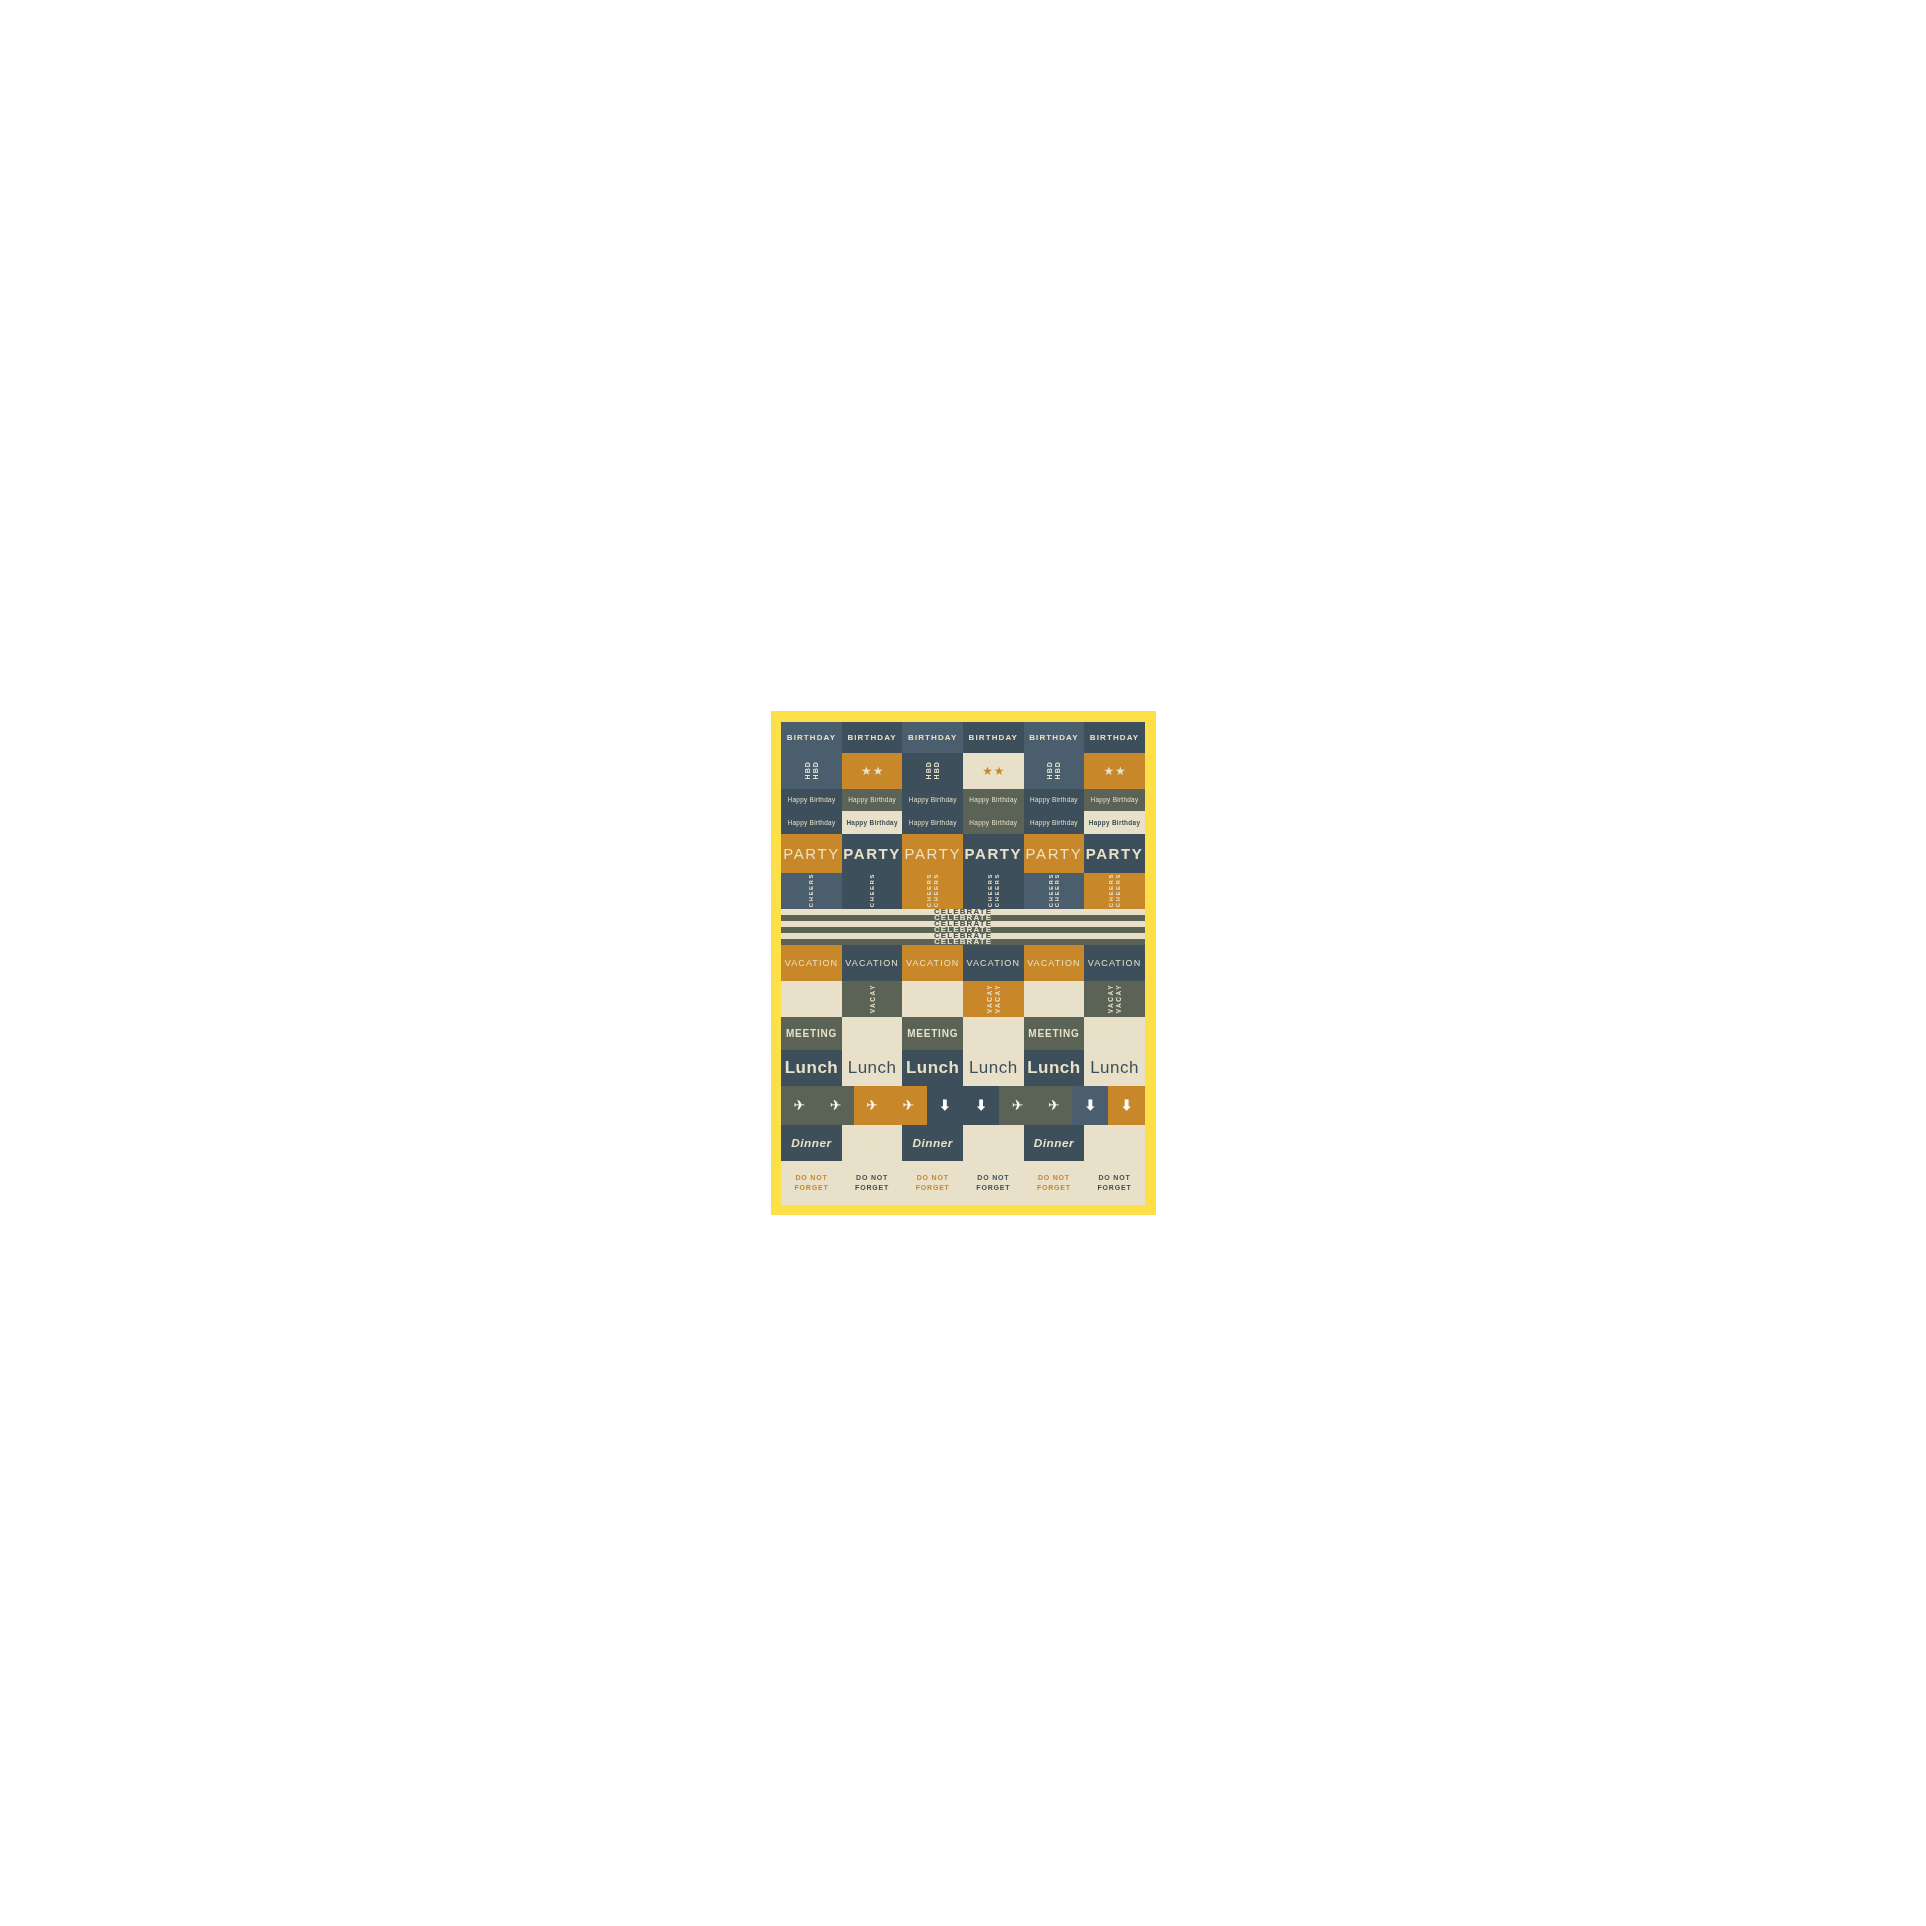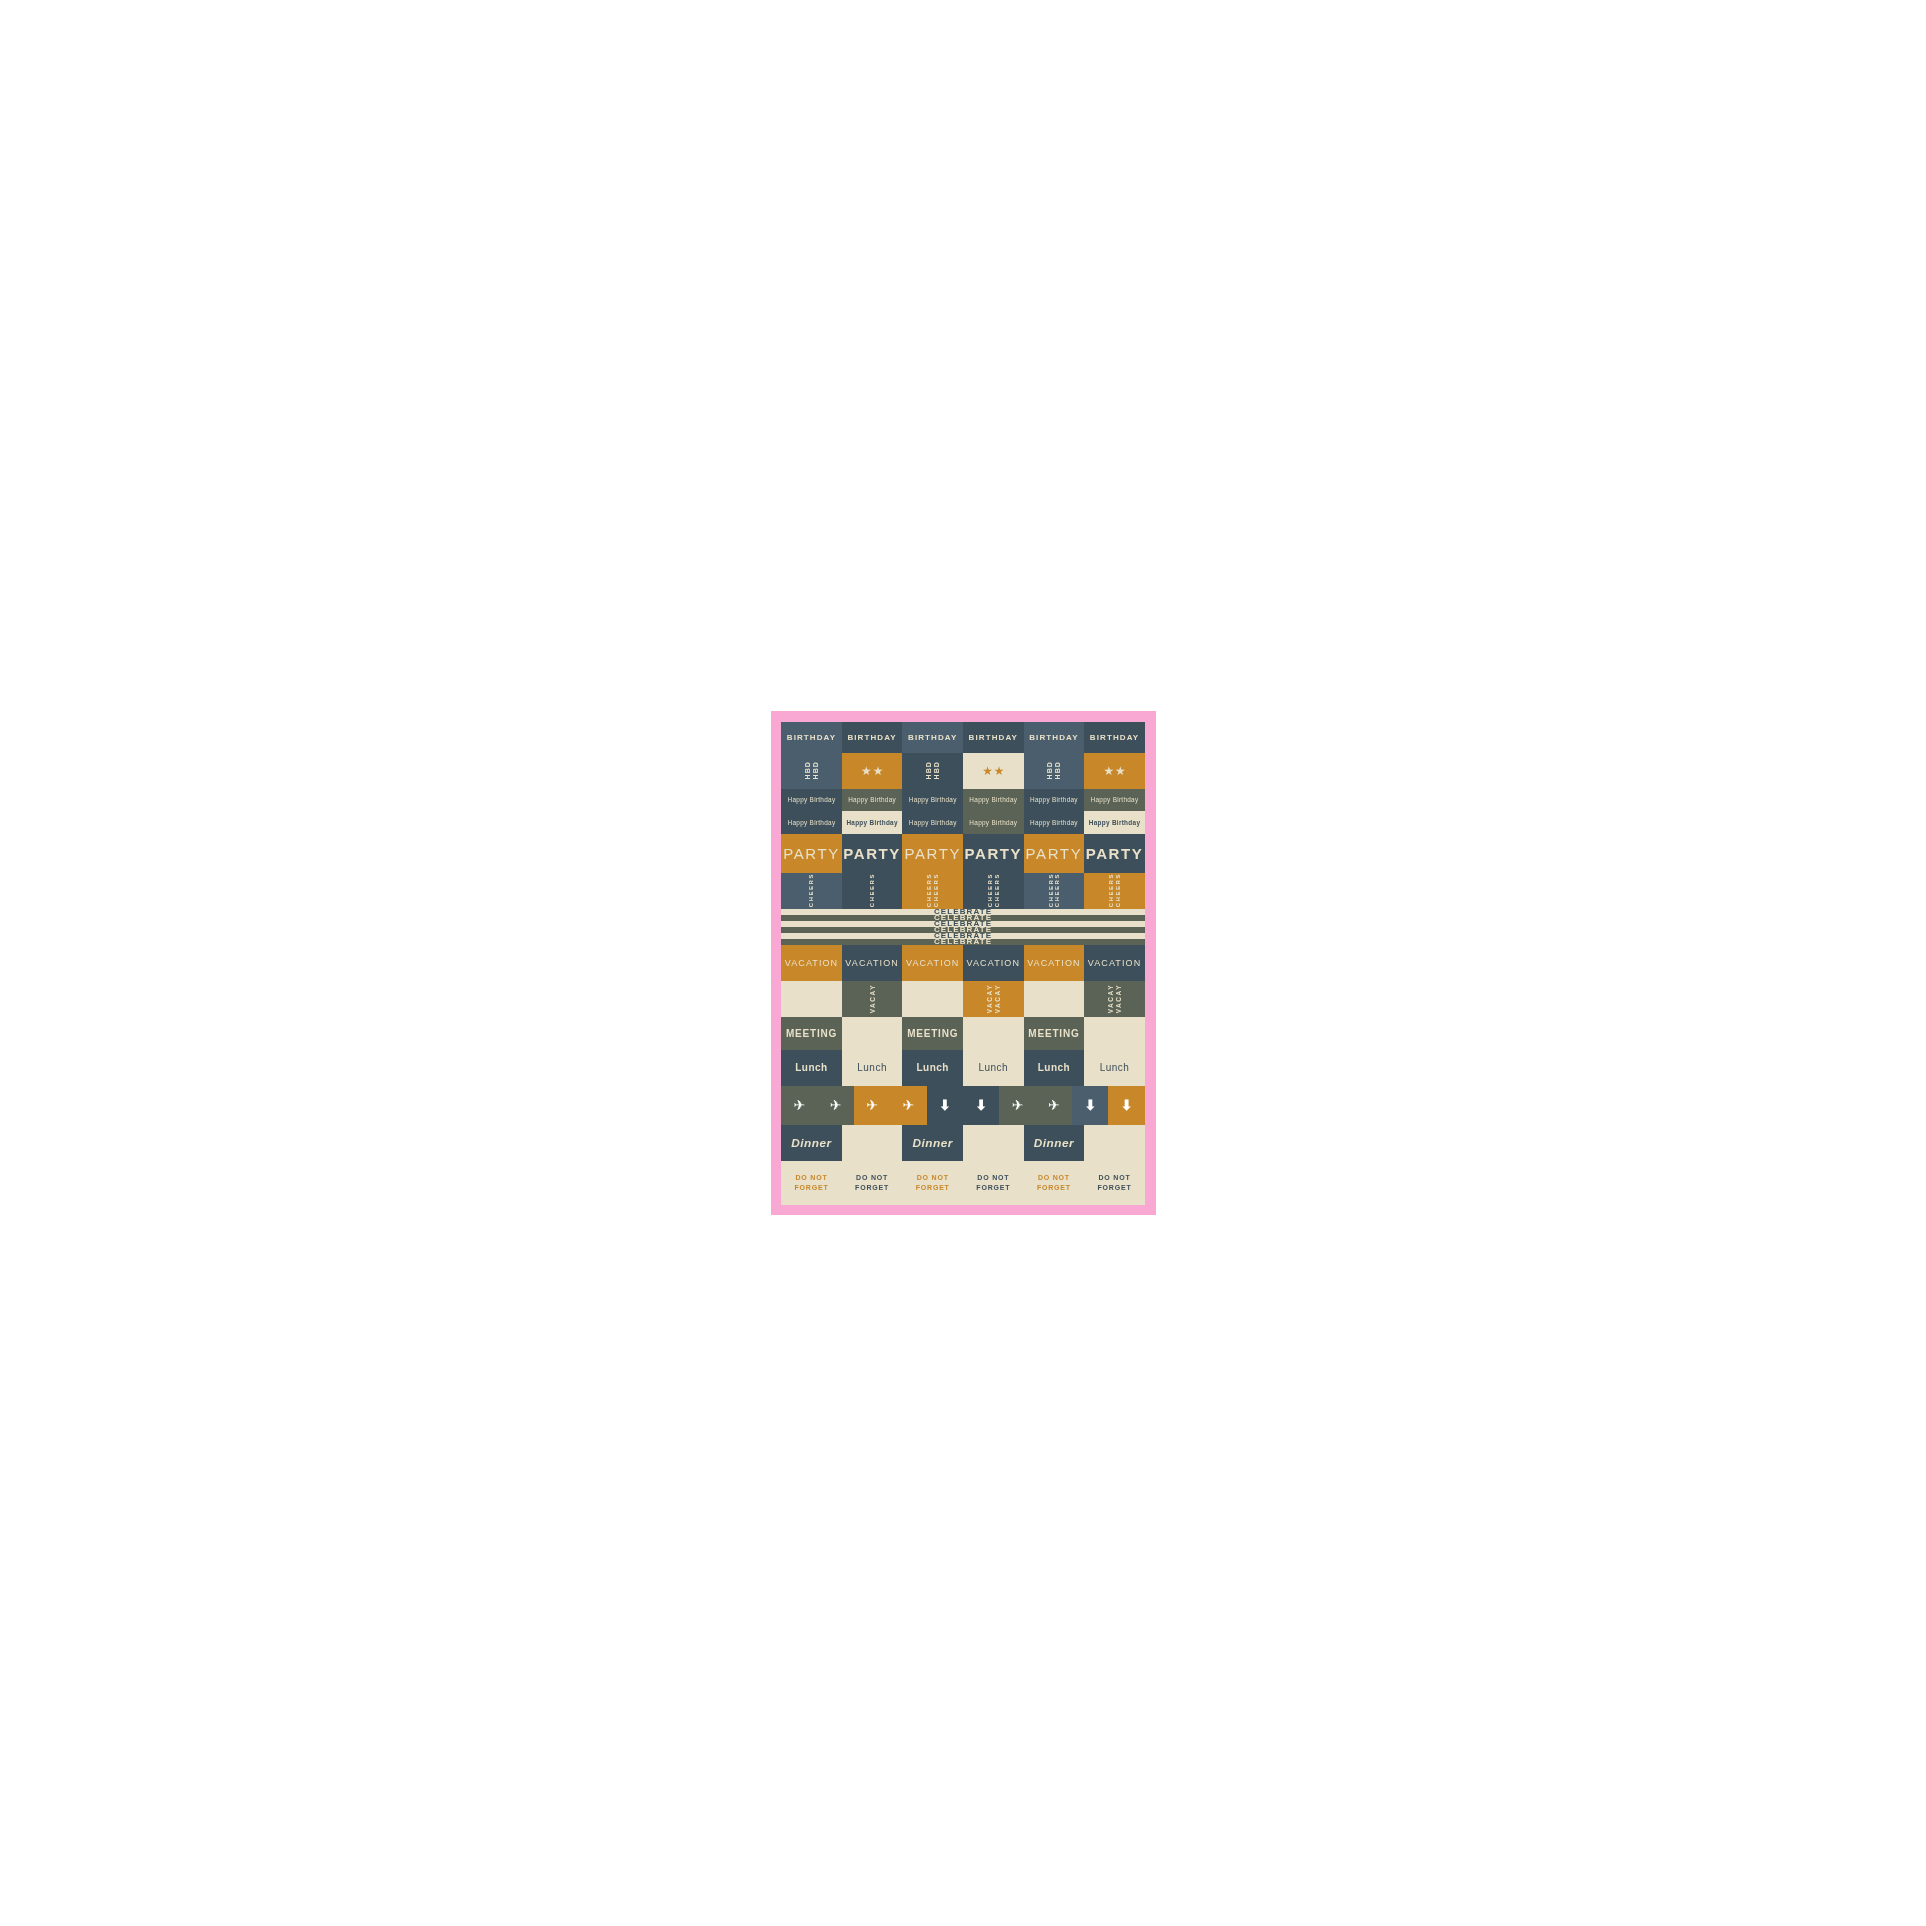--- a/index.html
+++ b/index.html
@@ -6,21 +6,21 @@
     body {
       background: #fff;
       display: flex;
       justify-content: center;
       align-items: center;
       min-height: 100vh;
       font-family: Arial, sans-serif;
     }
     .grid-container {
       width: 385px;
-      background: #f9a8d4;
+      background: #fde047;
       padding: 10.7px;
     }
     .row {
       display: flex;
       width: 100%;
     }
     .cell {
       display: flex;
       justify-content: center;
       align-items: center;
@@ -165,21 +165,21 @@
       font-size: 10px;
       letter-spacing: 0.8px;
       text-transform: uppercase;
       color: #e8e0c8;
     }
     .meeting-bold { font-weight: 900; }
     .meeting-light { font-weight: 400; }
 
     
     .lunch-text {
-      font-size: 10px;
+      font-size: 17px;
       letter-spacing: 0.5px;
       color: #e8e0c8;
     }
     .lunch-bold { font-weight: 900; }
     .lunch-medium { font-weight: 500; }
     .lunch-dark { color: #3d4f5a; }
 
     
     .plane-icon {
       font-size: 14px;

